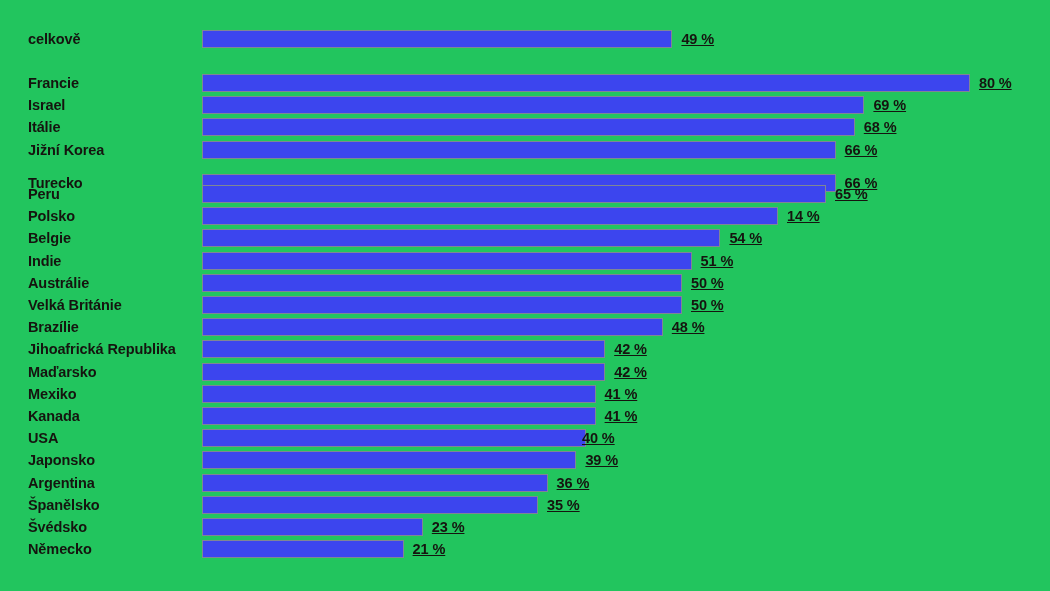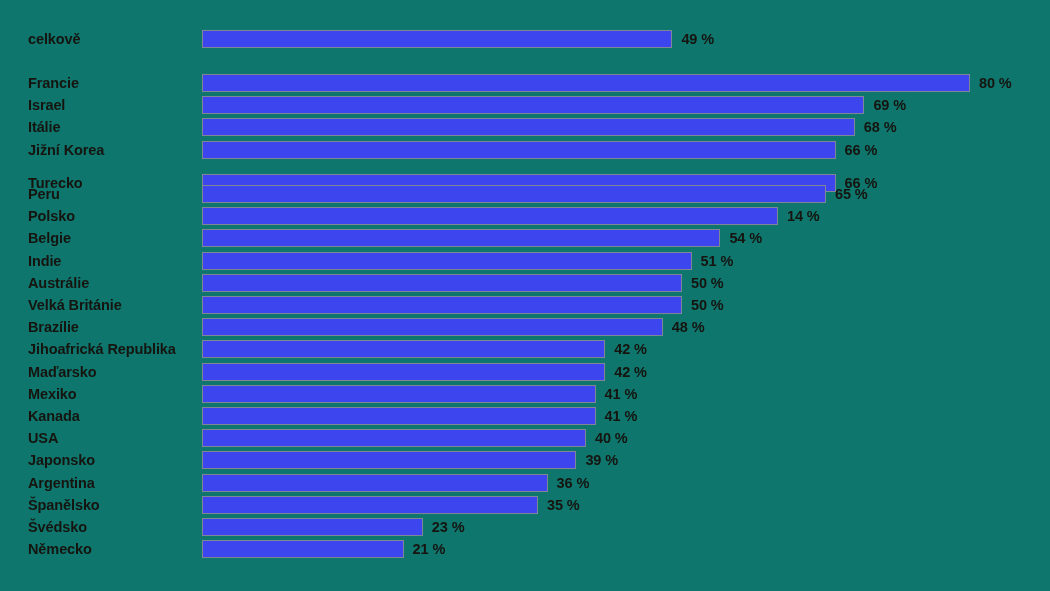--- a/index.html
+++ b/index.html
@@ -10,21 +10,21 @@
     width: 1050px;
     height: 591px;
     background: #f7ea4e;
     font-family: "Liberation Sans", sans-serif;
     overflow: hidden;
   }
   #chart-root {
     position: relative;
     width: 1050px;
     height: 591px;
-    background: #0f766e;
+    background: #22c55e;
     text-align: right;
   }
   .rows {
     position: absolute;
     left: 0;
     top: 0;
     width: 1050px;
   }
   .row {
     position: absolute;
@@ -62,20 +62,21 @@
   .bar-value {
     position: absolute;
     top: 0;
     height: 18px;
     line-height: 18px;
     font-size: 14.5px;
     font-weight: bold;
     color: #15140f;
     white-space: nowrap;
     letter-spacing: -0.1px;
+    text-decoration: underline;
   }
 </style>
 </head>
 <body>
 
 <div id="chart-root">
   <div class="rows" id="rows-container">
       <div class="row" style="top: 28px;">
         <div class="row-label">celkově</div>
         <div class="bar-track">
@@ -192,21 +193,21 @@
         <div class="row-label">Kanada</div>
         <div class="bar-track">
           <div class="bar" style="width: 393.6px;"></div>
           <div class="bar-value" style="left: 402.6px;">41 %</div>
         </div>
       </div>
       <div class="row" style="top: 427.2px;">
         <div class="row-label">USA</div>
         <div class="bar-track">
           <div class="bar" style="width: 384px;"></div>
-          <div class="bar-value" style="left: 393px;">40 %</div>
+          <div class="bar-value" style="left: 380px;">40 %</div>
         </div>
       </div>
       <div class="row" style="top: 449.4px;">
         <div class="row-label">Japonsko</div>
         <div class="bar-track">
           <div class="bar" style="width: 374.4px;"></div>
           <div class="bar-value" style="left: 383.4px;">39 %</div>
         </div>
       </div>
       <div class="row" style="top: 471.6px;">

